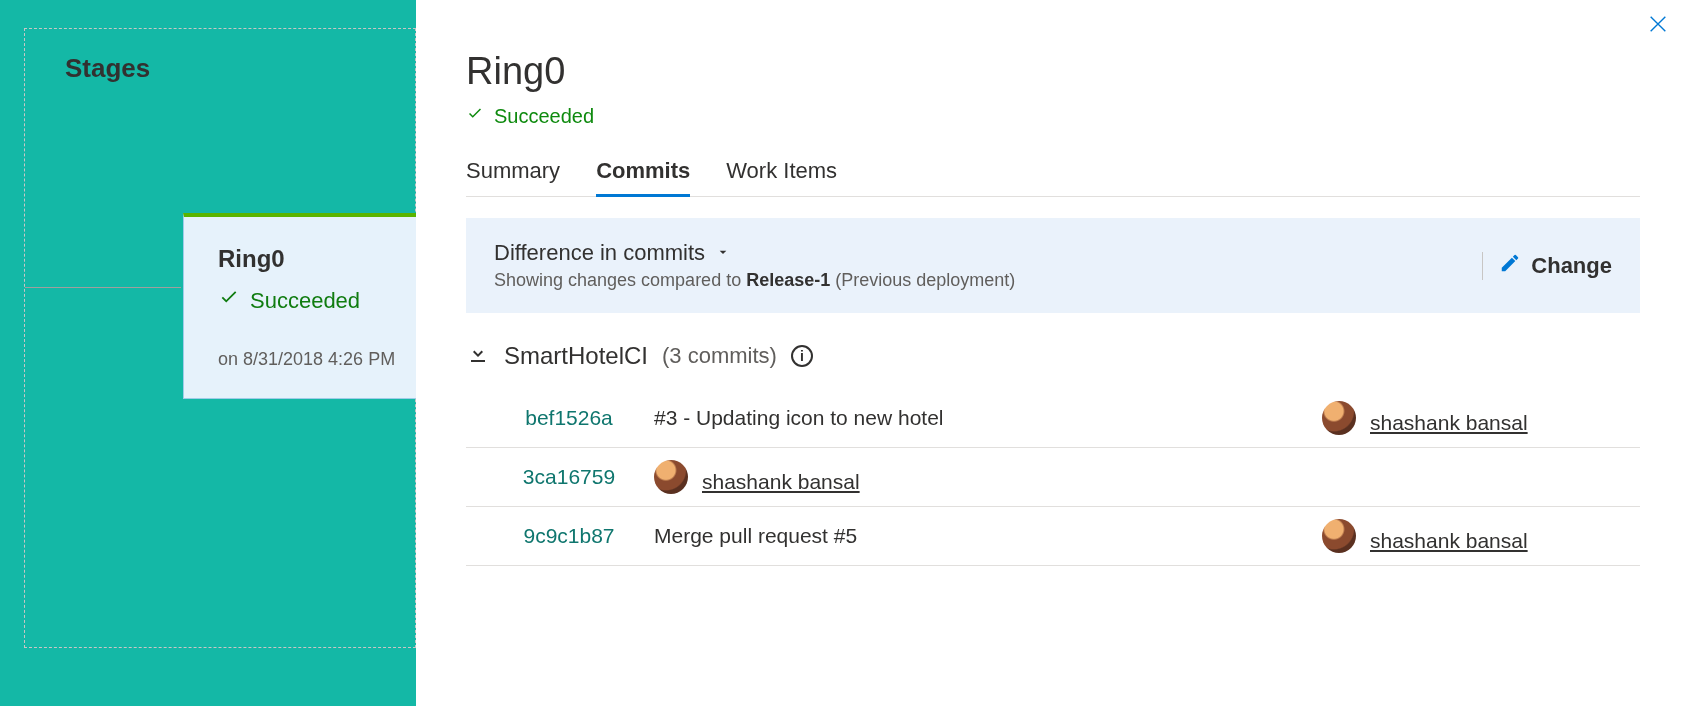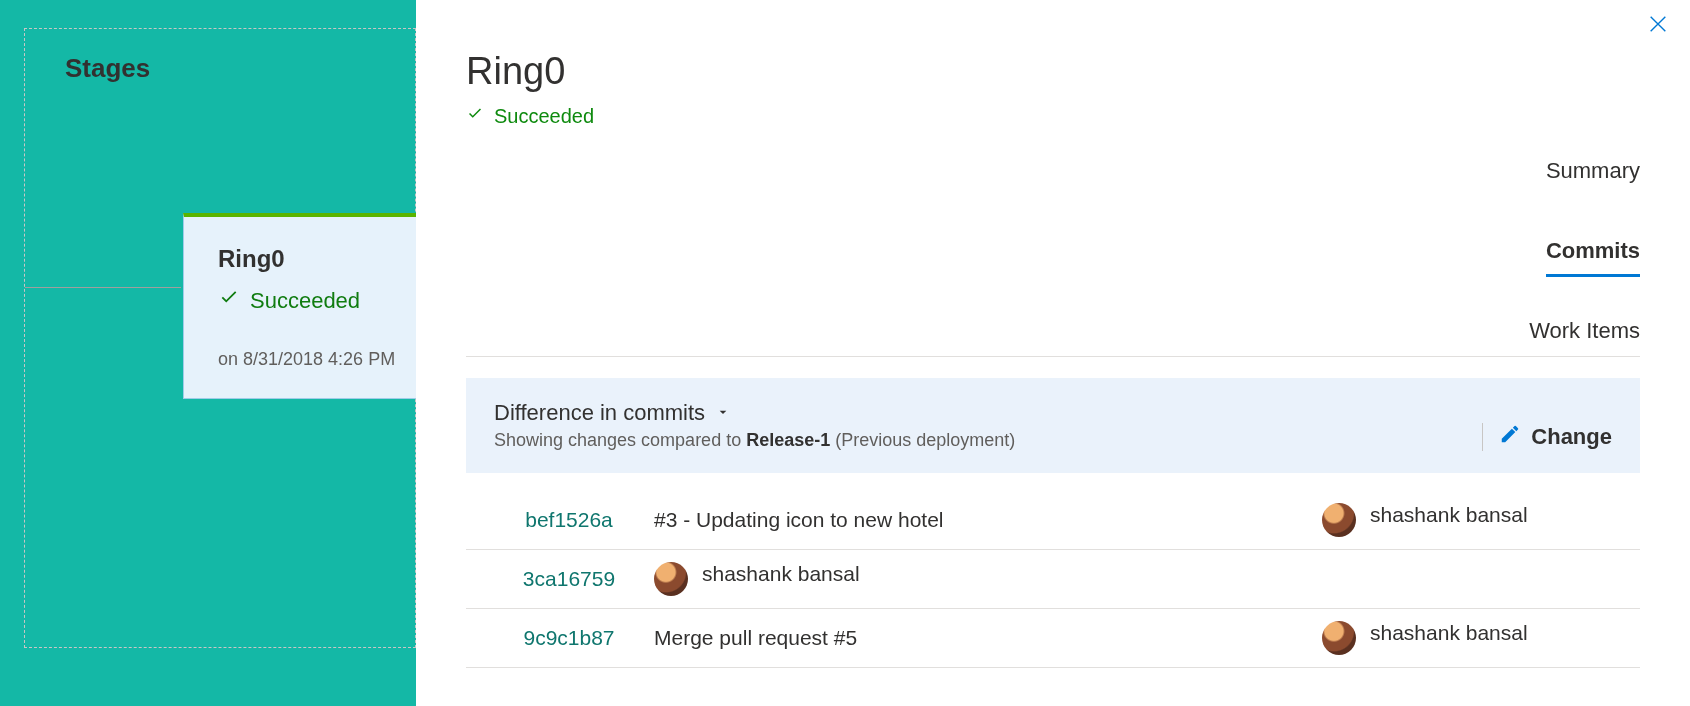--- a/index.html
+++ b/index.html
@@ -73,39 +73,38 @@
   .close-btn svg { width: 22px; height: 22px; stroke: #0078d4; stroke-width: 1.5; fill: none; }
   .panel-title { font-size: 38px; font-weight: 400; margin-bottom: 12px; }
   .panel-status { color: #0e8a0e; font-size: 20px; display: flex; align-items: center; gap: 10px; margin-bottom: 24px; }
   .panel-status svg { width: 18px; height: 18px; fill: #0e8a0e; }
   .tabs {
     display: flex;
     gap: 36px;
     border-bottom: 1px solid #e1dfdd;
     align-items: flex-end;
     margin-bottom: 21px;
-    flex-direction: column;
   }
   .tab {
     font-size: 22px;
     padding: 6px 0 10px 0;
     color: #323130;
     cursor: pointer;
     border-bottom: 3px solid transparent;
     margin-bottom: -1px;
   }
   .tab.active { font-weight: 600; border-bottom-color: #0078d4; }
 
   .diff-box {
     background: #eaf2fb;
     padding: 22px 28px;
     margin-top: 18px;
     display: flex;
     justify-content: space-between;
-    align-items: flex-end;
+    align-items: center;
     gap: 24px;
   }
   .diff-left { }
   .diff-title {
     font-size: 22px;
     display: inline-flex; align-items: center; gap: 10px;
     cursor: pointer;
   }
   .diff-title svg { width: 16px; height: 16px; fill: #323130; }
   .diff-sub { color: #605e5c; font-size: 18px; margin-top: 4px; }
@@ -154,21 +153,21 @@
     color: #605e5c;
     font-size: 19px;
     padding: 14px 18px;
     border-top: 1px solid #e1dfdd;
   }
   .commits-table .trow {
     padding: 12px 18px;
     font-size: 21px;
   }
   .commit-id { color: #0f766e; cursor: pointer; text-align: center; }
-  .author-cell { display: flex; align-items: flex-start; gap: 14px; }
+  .author-cell { display: flex; align-items: flex-end; gap: 14px; text-decoration: underline; }
   .avatar {
     width: 34px; height: 34px; border-radius: 50%;
     background: radial-gradient(circle at 35% 30%, #f0b070 0 28%, #8b4a2e 34% 60%, #5a3020 64% 100%);
     flex-shrink: 0;
   }
 </style>
 </head>
 <body>
 
 <div class="app">
@@ -238,20 +237,30 @@
           <span>
             <svg viewBox="0 0 24 24">
                 <path d="M3 17.25V21h3.75L17.81 9.94l-3.75-3.75L3 17.25zM20.71 7.04a1 1 0 0 0 0-1.41l-2.34-2.34a1 1 0 0 0-1.41 0l-1.83 1.83 3.75 3.75 1.83-1.83z"></path>
               </svg>
           </span>
           <span>Change</span>
         </div>
       </div>
     </div>
 
+    <div class="artifact-head">
+      <span>
+        <svg class="dl" viewBox="0 0 24 24">
+            <path d="M12 3v10.17l3.59-3.58L17 11l-5 5-5-5 1.41-1.41L12 13.17V3h0zM5 19h14v2H5v-2z"></path>
+          </svg>
+      </span>
+      <span class="ci-name">SmartHotelCI</span>
+      <span class="count">(3 commits)</span>
+      <span class="info-circle">i</span>
+    </div>
 
     <div class="commits-table">
       <div id="rows">
           <div class="trow">
             <div class="commit-id">bef1526a</div>
             <div>#3 - Updating icon to new hotel</div>
             <div class="author-cell">
               <div class="avatar"></div>
               <span>shashank bansal</span>
             </div>

